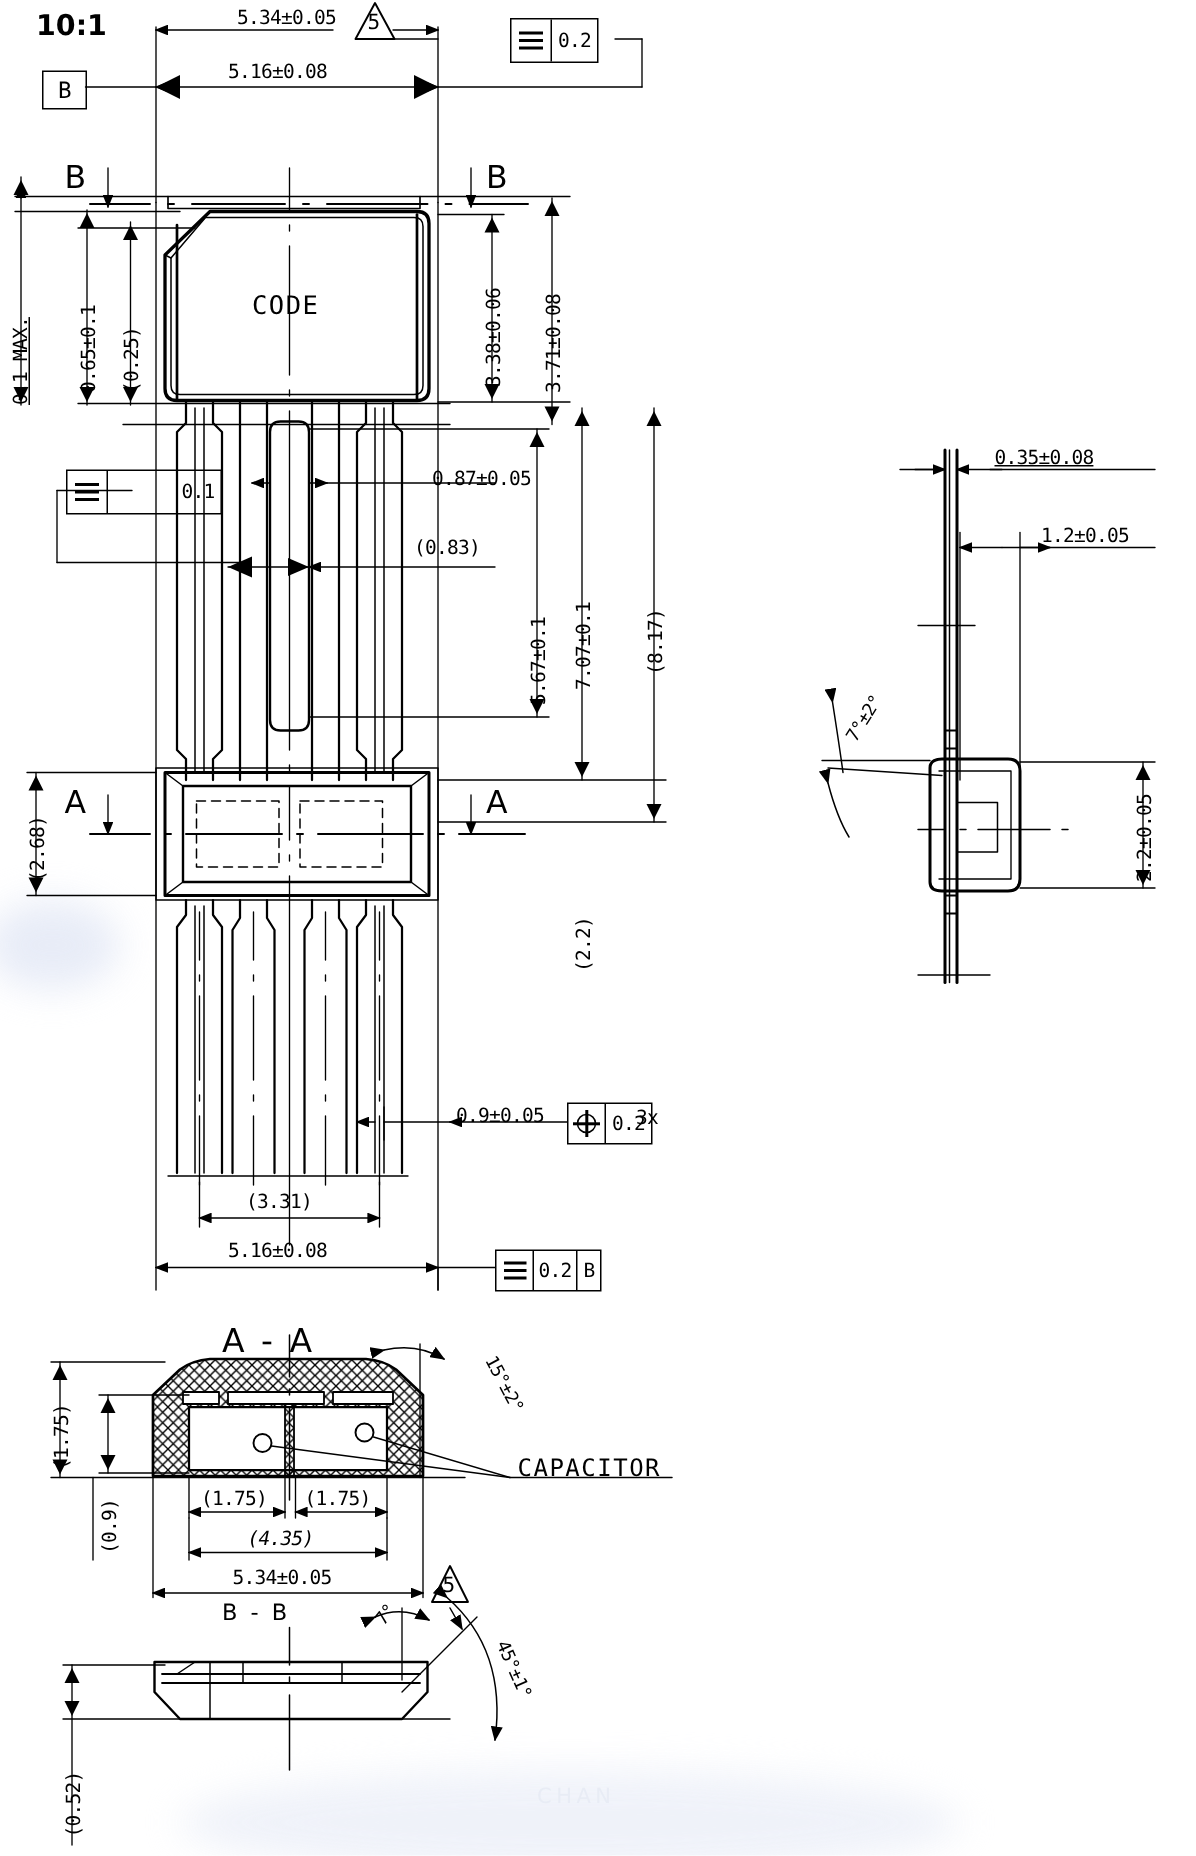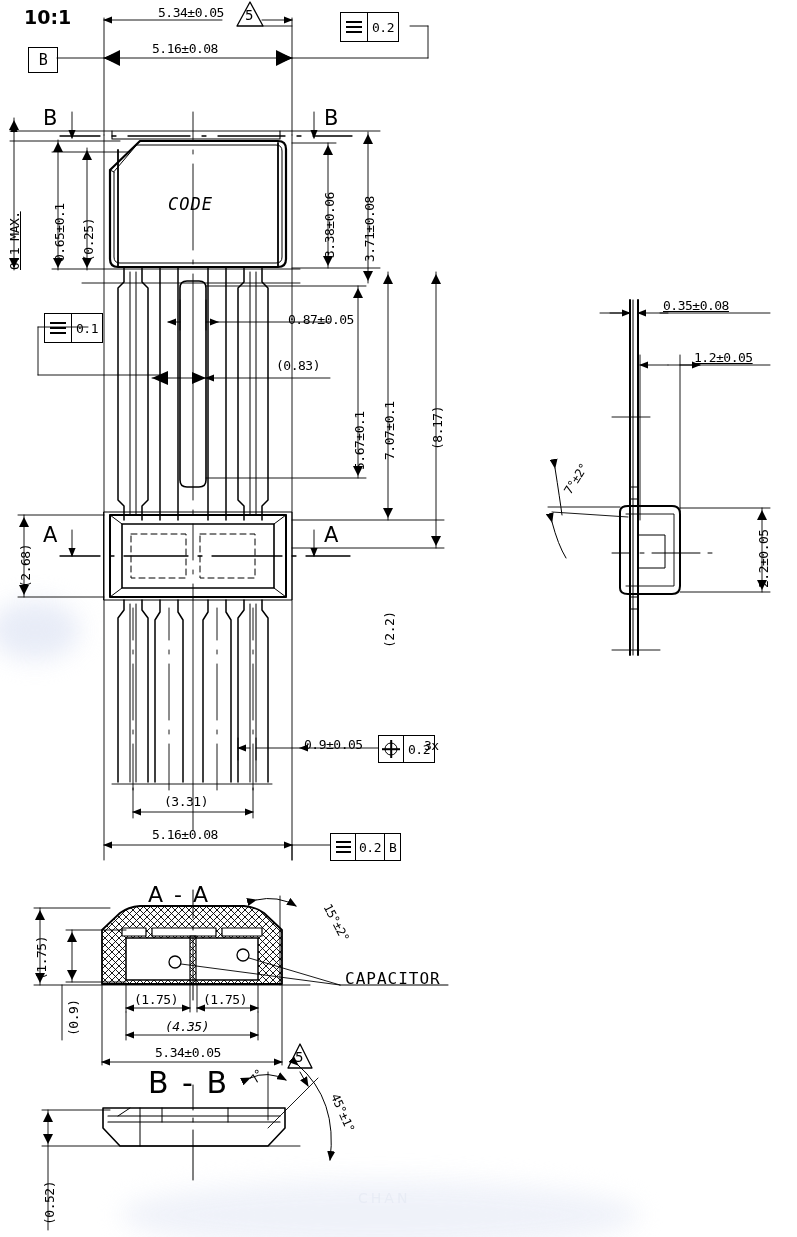--- a/index.html
+++ b/index.html
@@ -373,34 +373,34 @@
 
   <div class="lbl sec-lbl" style="left:43px;top:108px;">B</div>
   <div class="lbl sec-lbl" style="left:324px;top:108px;">B</div>
   <div class="lbl sec-lbl" style="left:43px;top:525px;">A</div>
   <div class="lbl sec-lbl" style="left:324px;top:525px;">A</div>
 
   <div class="lbl dim v" style="left:8px;top:270px;transform:rotate(-90deg);text-decoration:underline;">0.1 MAX.</div>
   <div class="lbl dim v" style="left:53px;top:262px;transform:rotate(-90deg);">0.65±0.1</div>
   <div class="lbl dim v" style="left:82px;top:262px;transform:rotate(-90deg);">(0.25)</div>
 
-  <div class="lbl code-lbl" style="left:168px;top:196px;font-style:italic;">CODE</div>
+  <div class="lbl code-lbl" style="left:168px;top:196px;">CODE</div>
 
   <div class="lbl dim v" style="left:323px;top:258px;transform:rotate(-90deg);">3.38±0.06</div>
   <div class="lbl dim v" style="left:363px;top:262px;transform:rotate(-90deg);">3.71±0.08</div>
 
   <div style="position:absolute;left:44px;top:313px;height:28px;border:1.6px solid #000;display:flex;">
     <div style="width:26px;border-right:1.6px solid #000;display:flex;flex-direction:column;
                 justify-content:center;align-items:center;gap:3px;">
       <i style="display:block;width:16px;height:1.8px;background:#000;"></i>
       <i style="display:block;width:16px;height:1.8px;background:#000;"></i>
       <i style="display:block;width:16px;height:1.8px;background:#000;"></i>
     </div>
     <div style="padding:0 4px;display:flex;align-items:center;">
-      <span class="lbl dim" style="position:static;">0.1</span>
+      <span class="lbl dim" style="position:static;margin-left:45px;">0.1</span>
     </div>
   </div>
 
   <div class="lbl dim" style="left:272px;top:313px;margin-left:16px;">0.87±0.05</div>
   <div class="lbl dim" style="left:276px;top:359px;">(0.83)</div>
 
   <div class="lbl dim v" style="left:353px;top:470px;transform:rotate(-90deg);">5.67±0.1</div>
   <div class="lbl dim v" style="left:383px;top:460px;transform:rotate(-90deg);">7.07±0.1</div>
   <div class="lbl dim v" style="left:431px;top:450px;transform:rotate(-90deg);">(8.17)</div>
   <div class="lbl dim v" style="left:19px;top:588px;transform:rotate(-90deg);">(2.68)</div>
@@ -433,33 +433,33 @@
     </div>
     <div style="padding:0 3px;display:flex;align-items:center;border-right:1.6px solid #000;">
       <span class="lbl dim" style="position:static;">0.2</span>
     </div>
     <div style="padding:0 4px;display:flex;align-items:center;">
       <span class="lbl dim" style="position:static;">B</span>
     </div>
   </div>
 
   <div class="lbl dim" style="left:663px;top:299px;text-decoration:underline;">0.35±0.08</div>
-  <div class="lbl dim" style="left:694px;top:351px;text-decoration:underline;">1.2±0.05</div>
+  <div class="lbl dim" style="left:694px;top:351px;">1.2±0.05</div>
   <div class="lbl dim v" style="left:757px;top:588px;transform:rotate(-90deg);">2.2±0.05</div>
   <div class="lbl dimsm v" style="left:562px;top:490px;transform:rotate(-58deg);font-size:12px;">7°±2°</div>
 
   <div class="lbl sec-lbl" style="left:148px;top:884px;font-size:22px;">A - A</div>
   <div class="lbl dim v" style="left:35px;top:980px;transform:rotate(-90deg);">(1.75)</div>
   <div class="lbl dim v" style="left:67px;top:1036px;transform:rotate(-90deg);">(0.9)</div>
   <div class="lbl dim" style="left:134px;top:993px;">(1.75)</div>
   <div class="lbl dim" style="left:203px;top:993px;">(1.75)</div>
   <div class="lbl dim" style="left:165px;top:1020px;font-style:italic;">(4.35)</div>
   <div class="lbl dim" style="left:155px;top:1046px;">5.34±0.05</div>
   <div class="lbl dimsm v" style="left:332px;top:902px;transform:rotate(62deg);font-size:12px;">15°±2°</div>
   <div class="lbl dim" style="left:345px;top:971px;font-size:16px;letter-spacing:1px;">CAPACITOR</div>
   <div class="lbl dim" style="left:295px;top:1050px;font-size:14px;">5</div>
 
-  <div class="lbl sec-lbl" style="left:148px;top:1068px;font-size:30px;">B - B</div>
+  <div class="lbl sec-lbl" style="left:148px;top:1068px;font-size:15px;">B - B</div>
   <div class="lbl dim v" style="left:43px;top:1225px;transform:rotate(-90deg);">(0.52)</div>
   <div class="lbl dimsm v" style="left:248px;top:1078px;transform:rotate(-52deg);font-size:12px;">7°</div>
   <div class="lbl dimsm v" style="left:340px;top:1092px;transform:rotate(66deg);font-size:12px;">45°±1°</div>
 
 </div>
 
 </body></html>

